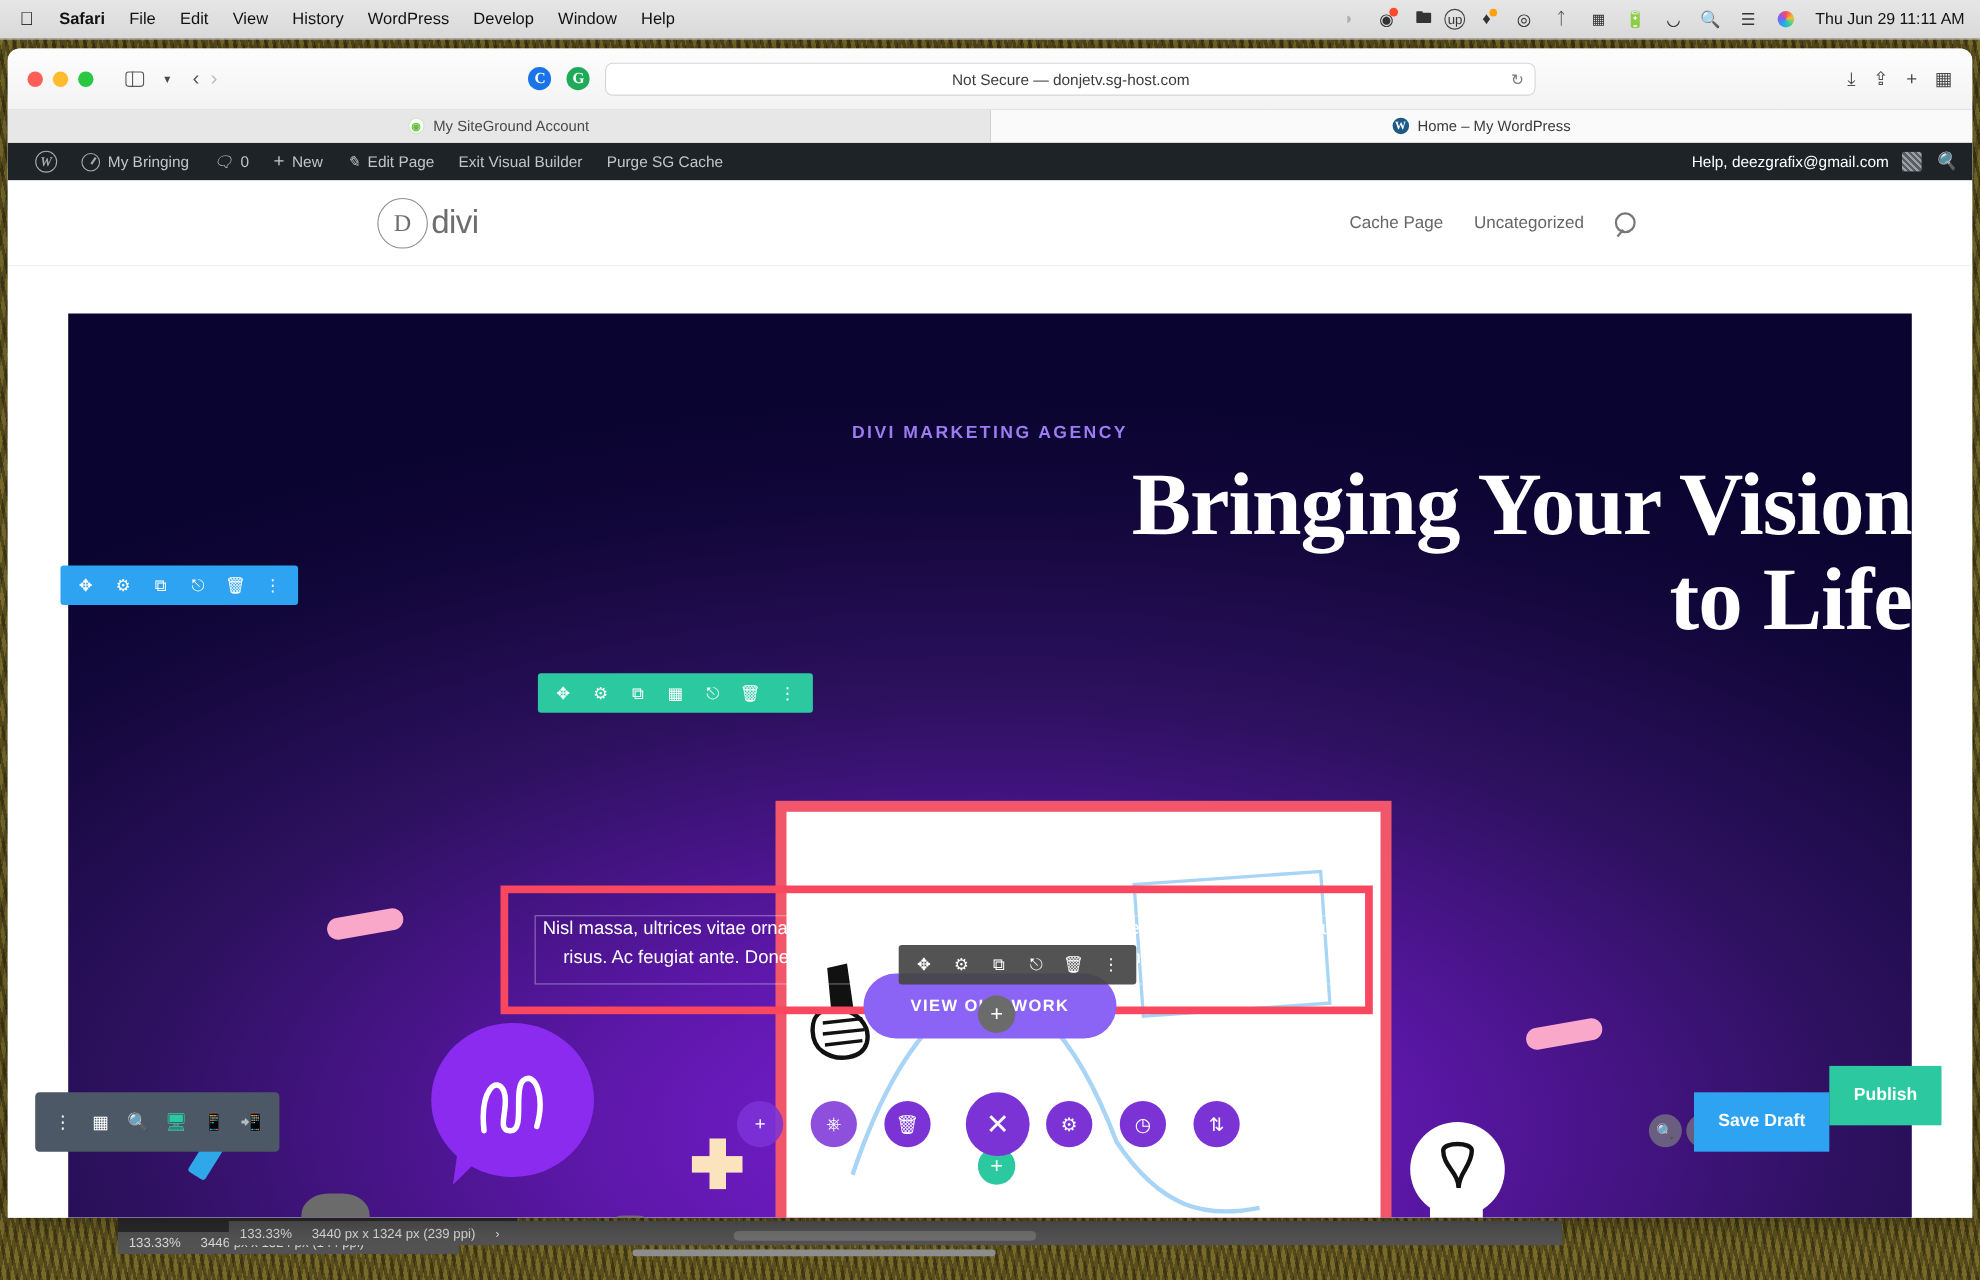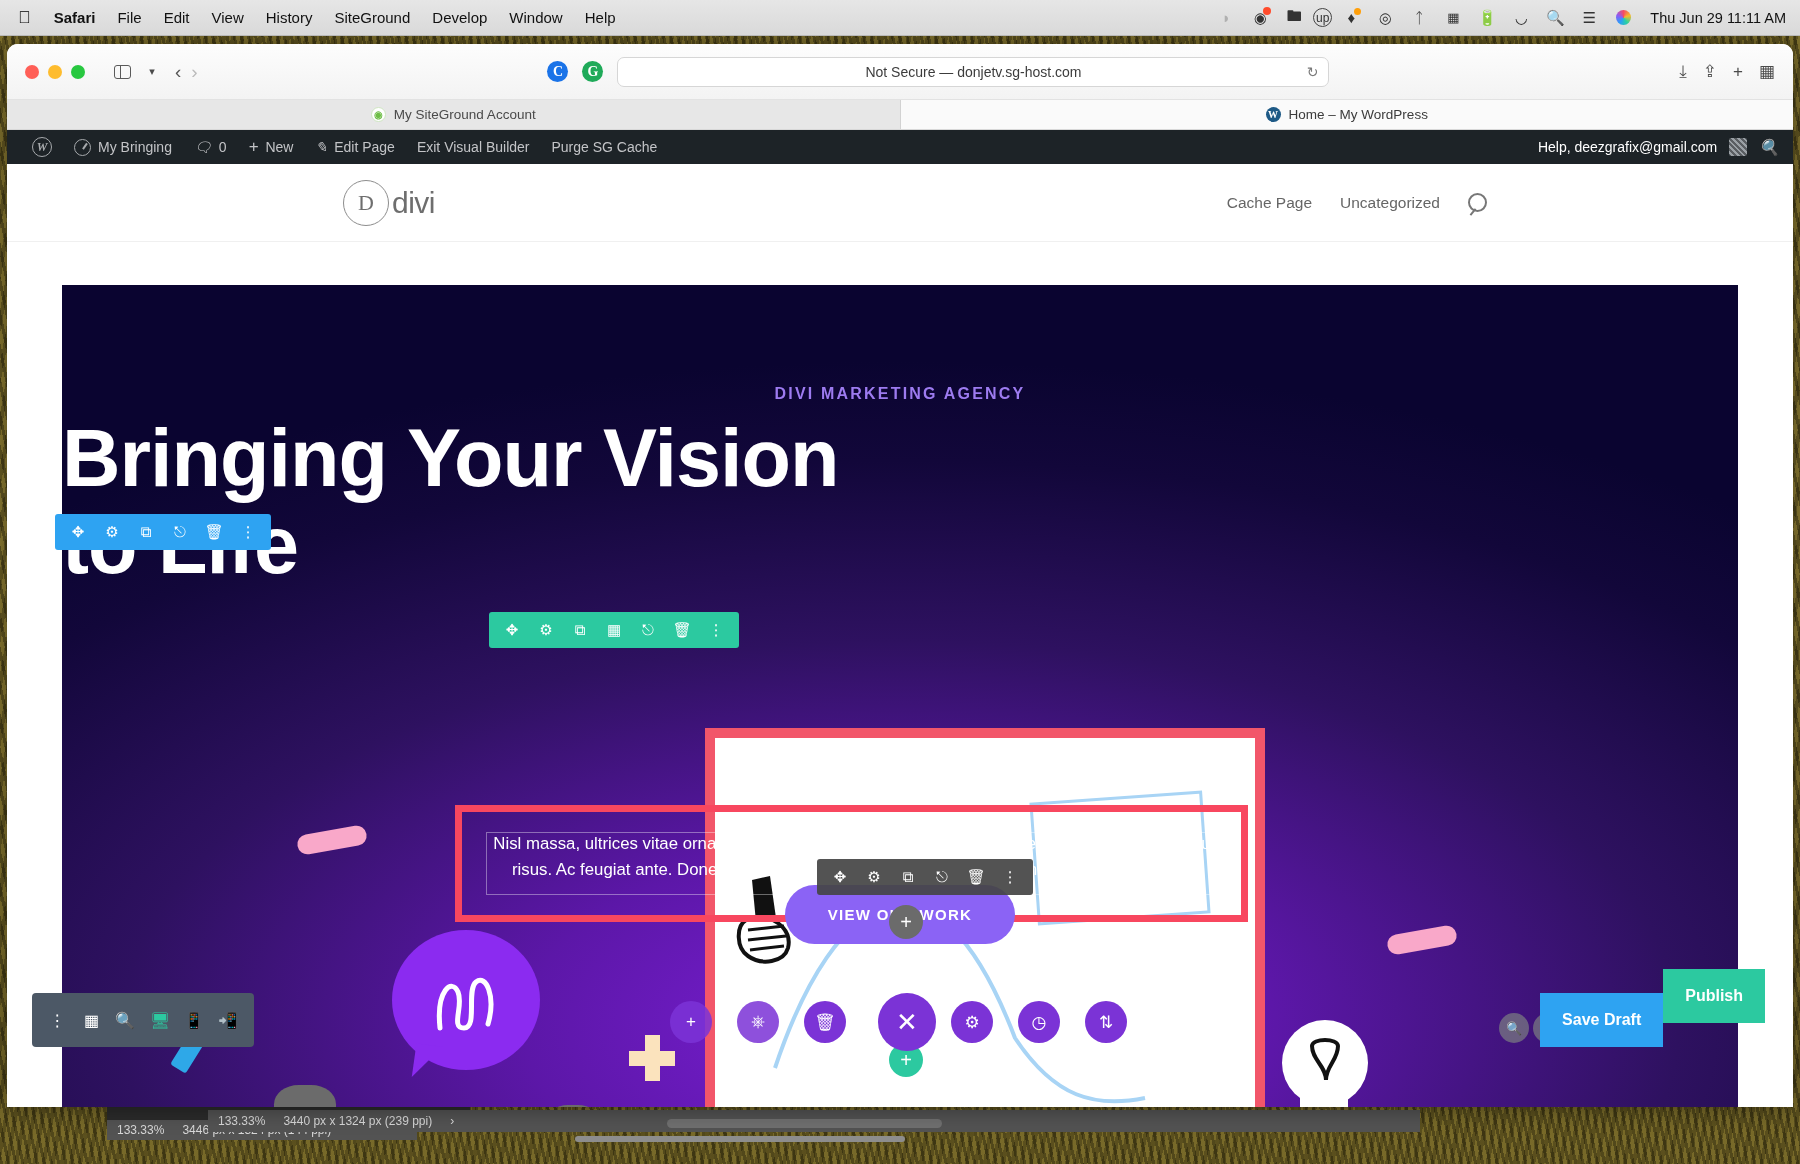--- a/index.html
+++ b/index.html
@@ -60,21 +60,21 @@
   .nav-arrows { display:flex; gap:10px; margin-left: 8px; }
   .arrow { font-size: 19px; color:#555; }
   .arrow.dim { color:#bbb; }
   .tb-mid { margin-left:auto; display:flex; align-items:center; gap:14px; }
   .shield { width:17px; height:19px; background:#4d4d4d;
     clip-path: polygon(50% 0, 100% 18%, 100% 62%, 50% 100%, 0 62%, 0 18%); }
   .circ-ico { width:21px; height:21px; border-radius:50%; color:#fff; font-size:14px; font-weight:bold;
      display:flex; align-items:center; justify-content:center; font-family:"Liberation Serif",serif; }
   .circ-ico.blue { background:#1a73e8; } .circ-ico.green { background:#1faa59; }
   #urlbar {
-    width: 712px; height: 30px; background:#fff; border:1px solid #d6d6d6; border-radius:7px;
+    width: 846px; height: 30px; background:#fff; border:1px solid #d6d6d6; border-radius:7px;
     display:flex; align-items:center; justify-content:center; position:relative; margin-left:14px;
   }
   #urlbar .url-text { font-size:14px; color:#3c3c3c; }
   #urlbar .reload { position:absolute; right:10px; font-size:14px; color:#7a7a7a; }
   .tb-right { margin-left:auto; display:flex; align-items:center; gap:16px; padding-left: 14px; }
   .tbr { font-size:17px; color:#4a4a4a; }
 
   
   #tabstrip { height: 30px; background:#f0f0f0; display:flex; border-bottom:1px solid #d8d8d8; }
   .tab { flex:1; display:flex; align-items:center; justify-content:center; gap:8px;
@@ -139,22 +139,22 @@
       linear-gradient(#fbe3bd,#fbe3bd) center/15px 46px no-repeat; }
   .board { background:#f2566a; padding:10px; }
   .board-inner { background:#fff; width:100%; height:100%; }
   .bulb { width:86px;height:86px;border-radius:50%;background:#fff; }
   .grey-head { background:#6b6b6b; border-radius:40% 40% 10% 10%; }
   .white-body { background:#fff; }
 
   
   .eyebrow { position:absolute; left:0; right:0; top:100px; text-align:center;
      color:#9d7bf0; font-size:16px; font-weight:bold; letter-spacing:2.2px; }
-  .headline { position:absolute; left:0; right:0; top:130px; text-align:left;
-     color:#fff; font-size:81px; font-weight:bold; line-height:1.08; letter-spacing:-1px; }
+  .headline { position:absolute; left:0; right:0; top:130px; text-align:right;
+     color:#fff; font-size:81px; font-weight:bold; line-height:1.08; letter-spacing:-1px;font-family:Liberation Serif, serif; }
   .cta-wrap { position:absolute; left:0; right:0; top:600px; text-align:center; }
   .cta {
     display:inline-block; background:#8b63f5; color:#fff; font-size:15px; font-weight:bold;
     letter-spacing:1.3px; padding:21px 43px; border-radius:40px;
   }
 
   
   .textmodule {
     position:absolute; left:393px; top:520px; width:793px; height:117px;
     border:7px solid #f8475f;
@@ -243,21 +243,21 @@
 <div class="scrollpill" style="left:575px; bottom:22px; width:330px; height:6px; background:#8d8d8d;"></div>
 
 <div id="menubar">
   <div class="mb-left">
     <span class="apple"></span>
     <span class="mb-item bold">Safari</span>
     <span class="mb-item">File</span>
     <span class="mb-item">Edit</span>
     <span class="mb-item">View</span>
     <span class="mb-item">History</span>
-    <span class="mb-item">SiteGround</span>
+    <span class="mb-item">WordPress</span>
     <span class="mb-item">Develop</span>
     <span class="mb-item">Window</span>
     <span class="mb-item">Help</span>
   </div>
   <div class="mb-right">
     <span class="mbicon" style="color:#b0b0b0;">◗</span>
     <span class="mbicon">◉<i class="badge-dot"></i></span>
     <span class="mbicon">🖿</span>
     <span class="mbicon" style="font-size:12px;border:1.4px solid #444;border-radius:50%;width:19px;height:19px;">up</span>
     <span class="mbicon">♦<i class="badge-dot orange"></i></span>

